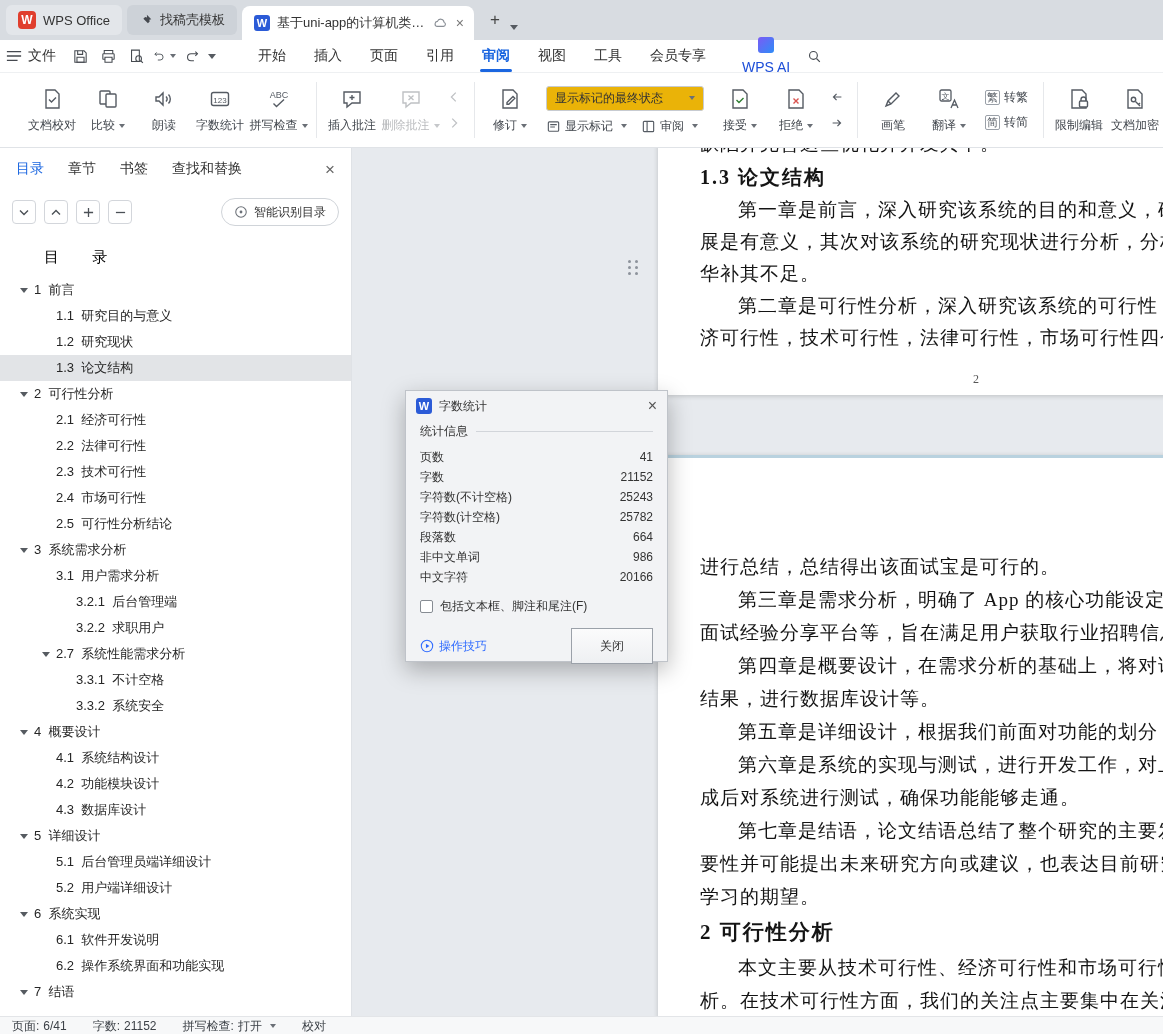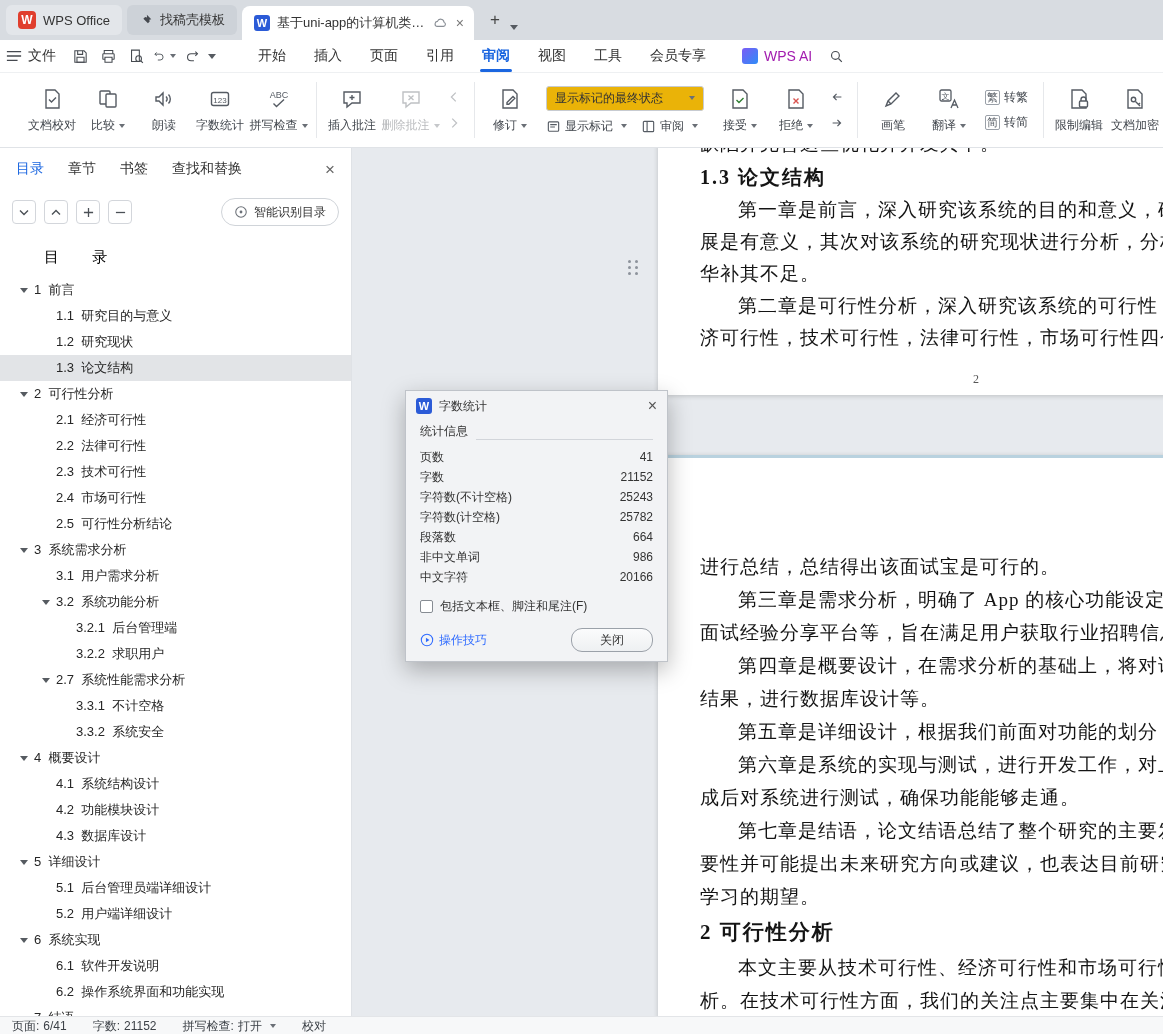--- a/index.html
+++ b/index.html
@@ -26,21 +26,21 @@
 
 
 .menubar{position:absolute;left:0;top:40px;width:100%;height:33px;background:#fff;display:flex;align-items:center;border-bottom:1px solid #eef0f2;padding-left:6px;}
 .file-menu{display:flex;align-items:center;gap:6px;font-size:14px;color:#333;padding-right:12px;height:100%;}
 .qa{display:flex;align-items:center;gap:4px;}
 .qa-btn{width:24px;height:24px;display:flex;align-items:center;justify-content:center;border-radius:3px;}
 .menu-items{display:flex;align-items:center;height:100%;margin-left:28px;}
 .menu-item{display:flex;align-items:center;height:100%;padding:0 14px;font-size:14px;color:#333;position:relative;cursor:default;}
 .menu-item.active{color:#1b66e0;font-weight:bold;}
 .menu-item.active::after{content:"";position:absolute;left:12px;right:12px;bottom:0;height:3px;background:#1b66e0;border-radius:2px;}
-.ai-entry{display:flex;align-items:center;gap:6px;margin-left:22px;font-size:14px;color:#a21caf;}
+.ai-entry{display:flex;align-items:center;gap:6px;margin-left:22px;font-size:14px;color:#1d4ed8;flex-direction:column;}
 .ai-logo{width:16px;height:16px;border-radius:3px;background:linear-gradient(135deg,#7b5bf5,#2e8df7);}
 .search-btn{margin-left:16px;display:flex;align-items:center;}
 
 
 .ribbon{position:absolute;left:0;top:73px;width:100%;height:75px;background:#fff;border-bottom:1px solid #e0e3e7;display:flex;align-items:center;padding-left:24px;}
 .rbtn{display:flex;flex-direction:column;align-items:center;justify-content:center;gap:5px;min-width:56px;height:66px;border-radius:4px;padding:0 3px;}
 .rbtn .ic{height:26px;display:flex;align-items:center;}
 .lb{font-size:12px;color:#41464d;display:flex;align-items:center;white-space:nowrap;}
 .sep{width:1px;height:56px;background:#e6e8eb;margin:0 7px;flex-shrink:0;}
 .mini-col{display:flex;flex-direction:column;gap:8px;margin:0 4px;}
@@ -85,28 +85,28 @@
 .doc-line.h1{font-size:21px;font-weight:bold;letter-spacing:2px;margin:3px 0 2px;}
 .pagenum{position:absolute;left:315px;bottom:8px;font-size:12px;color:#555;font-family:"Liberation Serif",serif;}
 .drag{position:absolute;left:276px;top:112px;width:13px;height:19px;display:grid;grid-template-columns:4px 4px;grid-auto-rows:4px;gap:2px 3px;}
 .drag i{width:3px;height:3px;border-radius:50%;background:#8d939b;}
 
 
 .dialog{position:absolute;left:53px;top:242px;width:263px;height:272px;background:#f2f3f5;border:1px solid #bfc3c9;box-shadow:0 8px 22px rgba(0,0,0,.28);}
 .dlg-title{height:30px;display:flex;align-items:center;padding:0 10px;gap:7px;font-size:12px;color:#333;}
 .dlg-close{margin-left:auto;font-size:16px;color:#555;line-height:1;}
 .dlg-body{padding:2px 14px 0;}
-.dlg-group{display:flex;align-items:flex-end;gap:8px;font-size:12px;color:#333;margin-bottom:7px;}
+.dlg-group{display:flex;align-items:center;gap:8px;font-size:12px;color:#333;margin-bottom:7px;}
 .dlg-group::after{content:"";flex:1;height:1px;background:#d2d5da;}
 .dlg-row{display:flex;justify-content:space-between;font-size:12px;color:#333;height:20px;align-items:center;}
 .dlg-check{display:flex;align-items:center;gap:7px;margin-top:11px;font-size:12px;color:#333;}
 .checkbox{width:13px;height:13px;border:1px solid #878c93;background:#fff;border-radius:2px;flex-shrink:0;}
 .dlg-footer{display:flex;align-items:center;margin-top:13px;padding-right:0;}
 .dlg-link{color:#2f6bff;font-size:12px;display:flex;gap:5px;align-items:center;}
-.dlg-closebtn{margin-left:auto;width:82px;height:24px;background:linear-gradient(#fbfbfc,#eef0f2);border:1px solid #9ba1a9;border-radius:11px;font-size:12px;color:#333;display:flex;align-items:center;justify-content:center;}
+.dlg-closebtn{margin-left:auto;width:82px;height:36px;background:linear-gradient(#fbfbfc,#eef0f2);border:1px solid #9ba1a9;border-radius:0;font-size:12px;color:#333;display:flex;align-items:center;justify-content:center;}
 
 
 .statusbar{position:absolute;left:0;top:1016px;width:100%;height:18px;background:#f7f8f9;border-top:1px solid #e3e5e8;display:flex;align-items:center;padding:0 12px;gap:26px;font-size:12px;color:#3c4147;line-height:1;}
 .sb-item{display:flex;align-items:center;gap:4px;white-space:nowrap;}
 
 svg{display:block;}
 </style>
 </head>
 <body>
 
@@ -494,24 +494,20 @@
           <span class="tri hid"></span>
           <span class="toc-label">2.5  可行性分析结论</span>
         </div>
         <div class="toc-item lv1">
           <span class="tri"></span>
           <span class="toc-label">3  系统需求分析</span>
         </div>
         <div class="toc-item lv2">
           <span class="tri hid"></span>
           <span class="toc-label">3.1  用户需求分析</span>
-        </div>
-        <div class="toc-item lv2">
-          <span class="tri"></span>
-          <span class="toc-label">3.2  系统功能分析</span>
         </div>
         <div class="toc-item lv3">
           <span class="tri hid"></span>
           <span class="toc-label">3.2.1  后台管理端</span>
         </div>
         <div class="toc-item lv3">
           <span class="tri hid"></span>
           <span class="toc-label">3.2.2  求职用户</span>
         </div>
         <div class="toc-item lv2">

